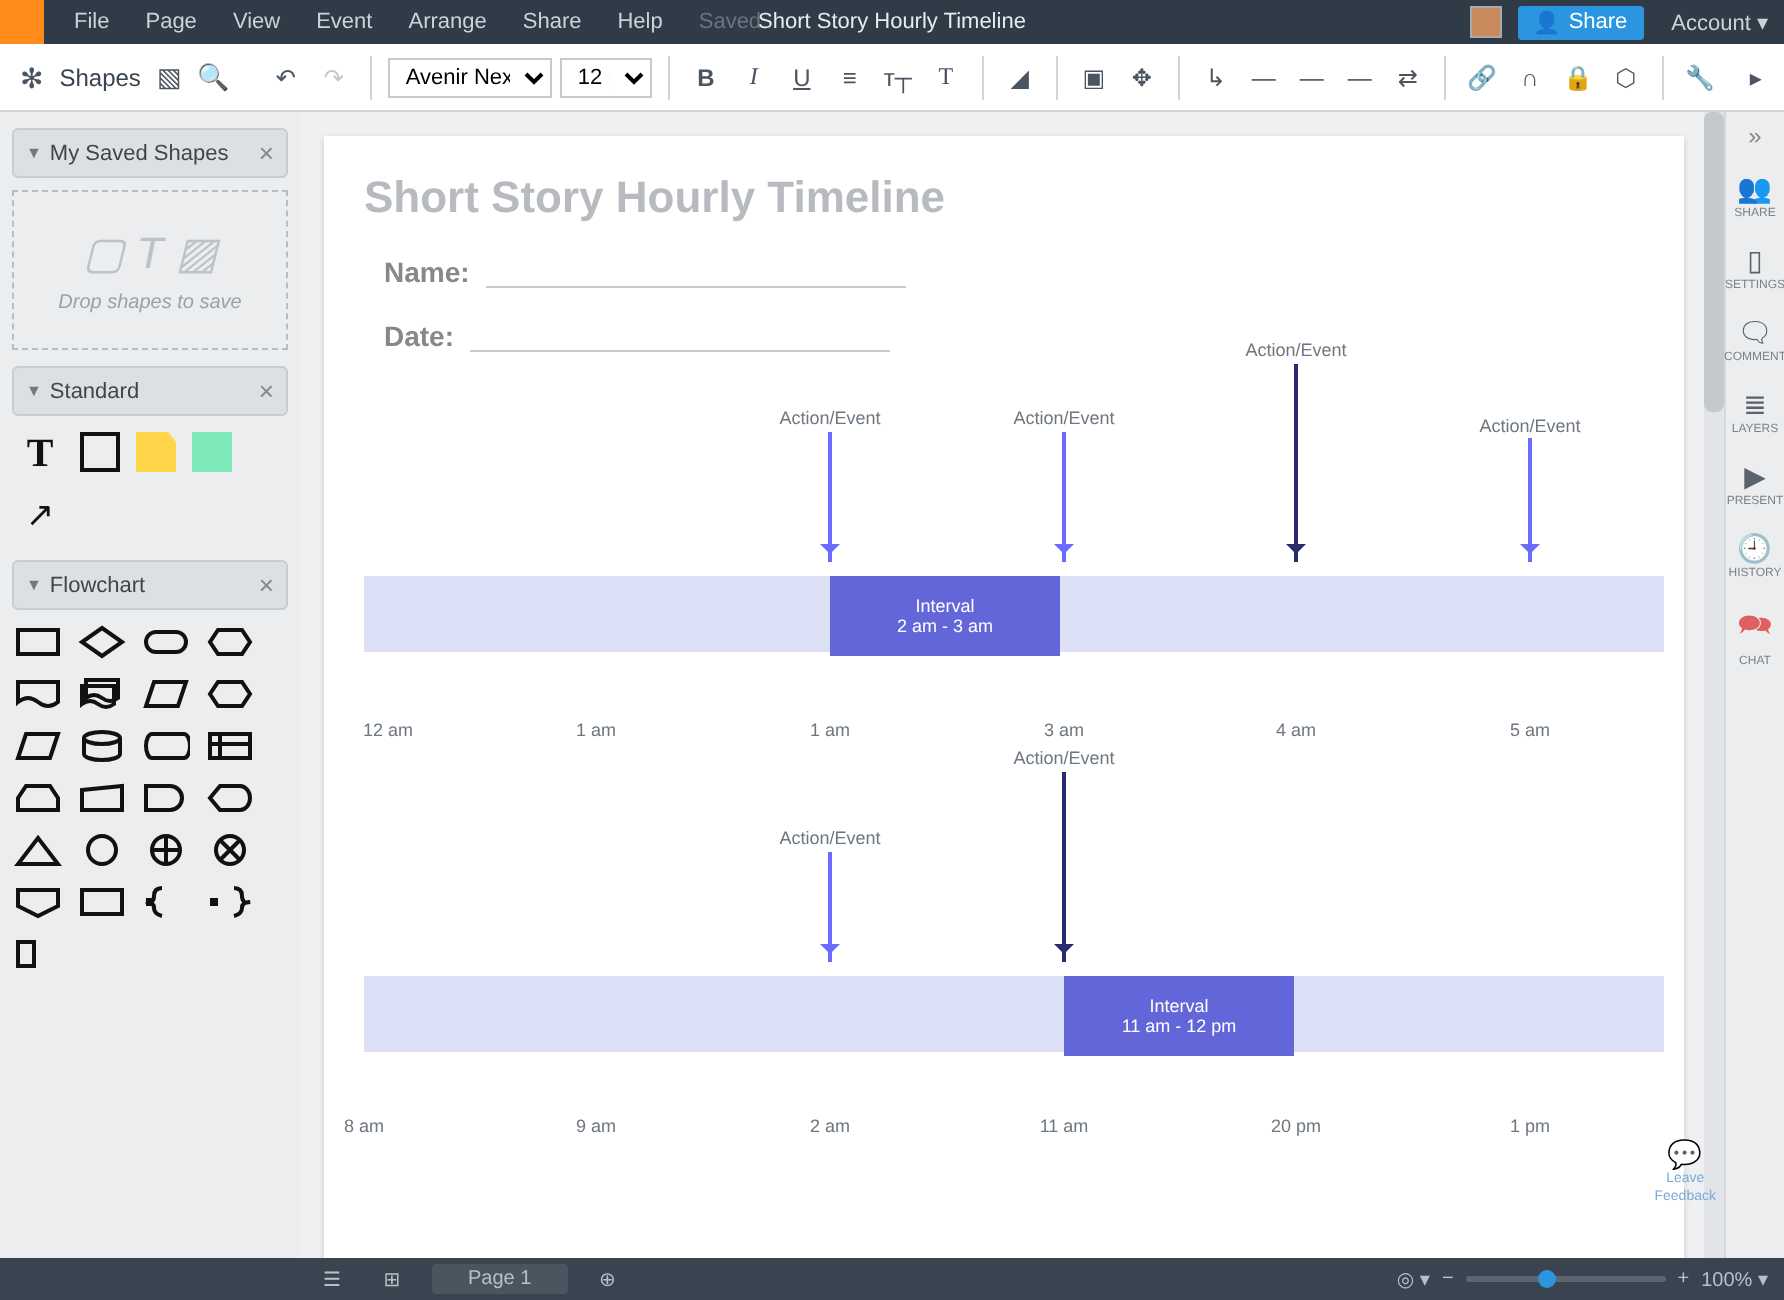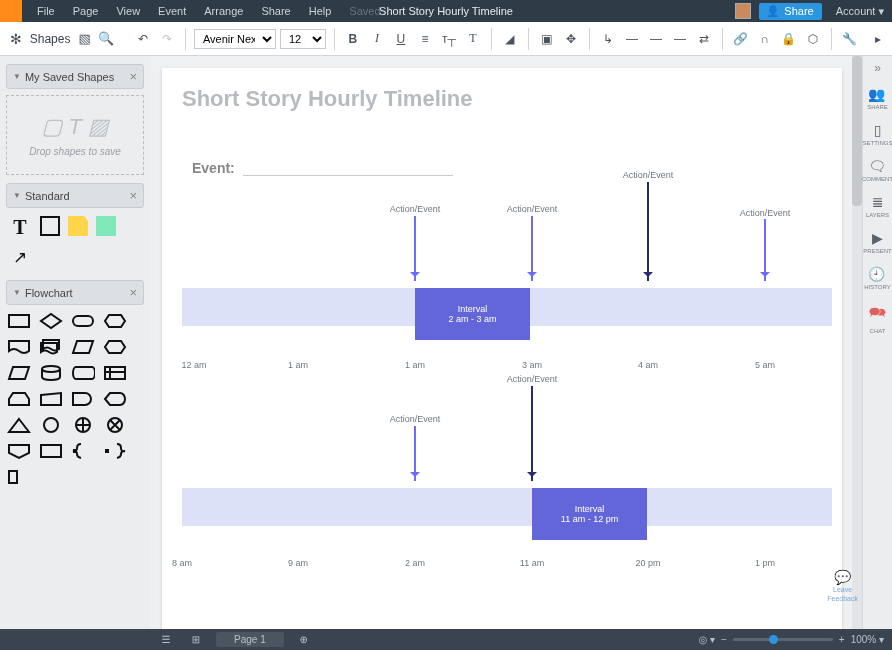--- a/index.html
+++ b/index.html
@@ -46,21 +46,21 @@
 
 .canvas-wrap{flex:1;background:#eef0f2;position:relative;overflow:hidden}
 .page{position:absolute;left:12px;top:12px;width:680px;height:600px;background:#fff;box-shadow:0 1px 3px rgba(0,0,0,.15)}
 .title{position:absolute;left:20px;top:18px;font-size:22px;font-weight:bold;color:#b7bbc0}
 .field{position:absolute;left:30px;font-size:14px;color:#888;font-weight:600}
 .field .line{display:inline-block;border-bottom:1px solid #c5cad0;width:210px;margin-left:8px;vertical-align:bottom;height:14px}
 .name-f{top:60px}.date-f{top:92px}
 
 .tl{position:absolute;left:20px;height:38px;background:#dde1f8;width:650px}
 .tl1{top:220px}.tl2{top:420px}
-.interval{position:absolute;height:52px;background:#6366d8;color:#fff;font-size:9px;text-align:center;display:flex;flex-direction:column;justify-content:center}
+.interval{position:absolute;height:40px;background:#6366d8;color:#fff;font-size:9px;text-align:center;display:flex;flex-direction:column;justify-content:center}
 .int1{left:253px;top:220px;width:115px}
 .int2{left:370px;top:420px;width:115px}
 .tick{position:absolute;font-size:9px;color:#6e7780;transform:translateX(-50%)}
 .ticks1{top:292px}.ticks2{top:490px}
 .act-label{position:absolute;font-size:9px;color:#6e7780;transform:translateX(-50%);white-space:nowrap}
 
 .arrow{position:absolute;width:2px;transform:translateX(-50%)}
 .arrow.blue{background:#6b6bff}
 .arrow.dark{background:#2a2a6e}
 .arrow::after{content:"";position:absolute;bottom:-1px;left:50%;transform:translateX(-50%);border:5px solid transparent}
@@ -312,21 +312,22 @@
           <svg>
             <rect x="2" y="3" width="8" height="12"></rect>
           </svg>
         </div>
     </div>
   </div>
 
   <div class="canvas-wrap">
     <div class="page">
       <div class="title">Short Story Hourly Timeline</div>
-      <div class="field date-f"><span>Event:</span><span class="line"></span></div>
+      <div class="field name-f"><span>Name:</span><span class="line"></span></div>
+      <div class="field date-f"><span>Date:</span><span class="line"></span></div>
 
       <div class="act-label" style="left:253px;top:136px">Action/Event</div>
       <div class="act-label" style="left:370px;top:136px">Action/Event</div>
       <div class="act-label" style="left:486px;top:102px">Action/Event</div>
       <div class="act-label" style="left:603px;top:140px">Action/Event</div>
       <div class="arrow blue" style="left:253px;top:148px;height:65px"></div>
       <div class="arrow blue" style="left:370px;top:148px;height:65px"></div>
       <div class="arrow dark" style="left:486px;top:114px;height:99px"></div>
       <div class="arrow blue" style="left:603px;top:151px;height:62px"></div>
       <div class="tl tl1"></div>

